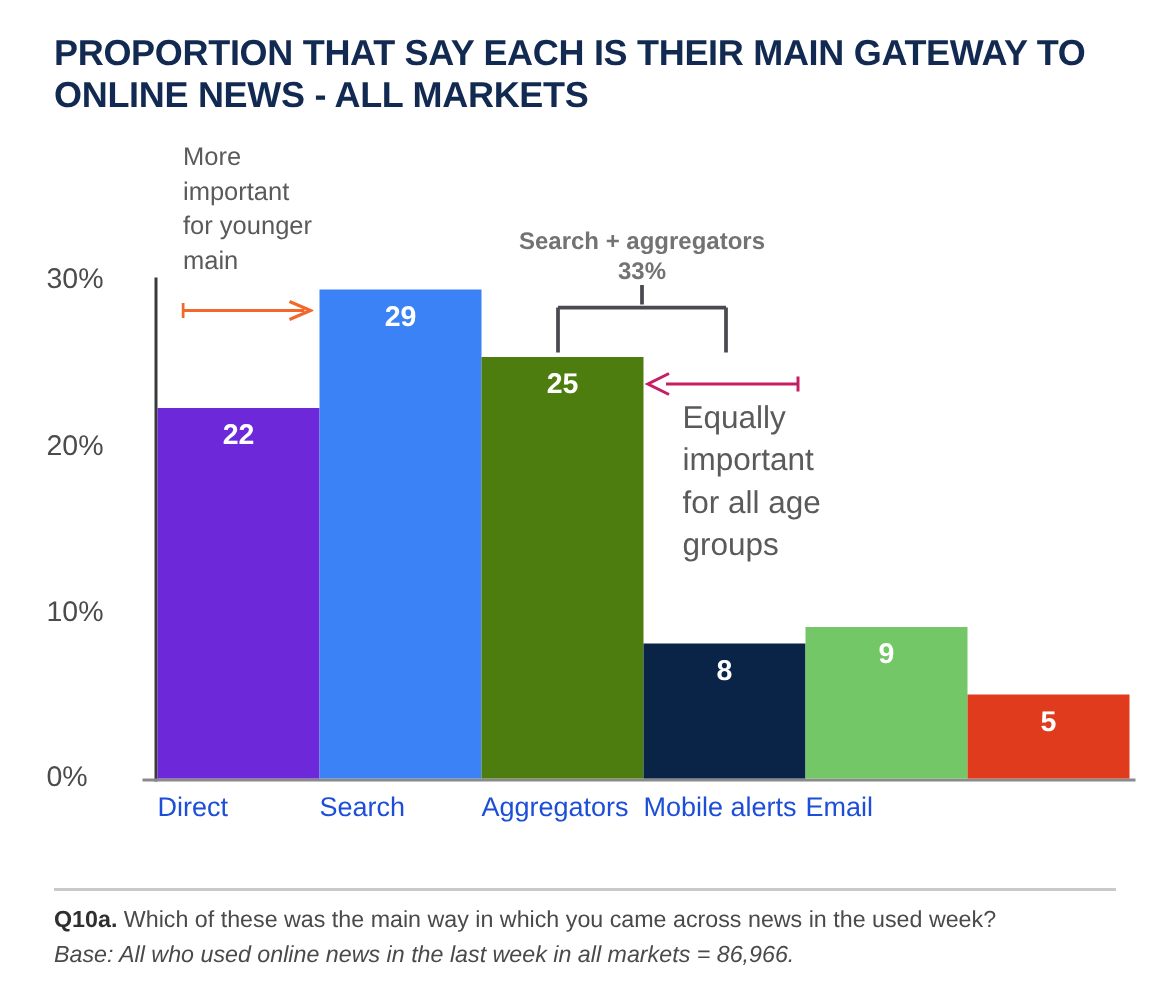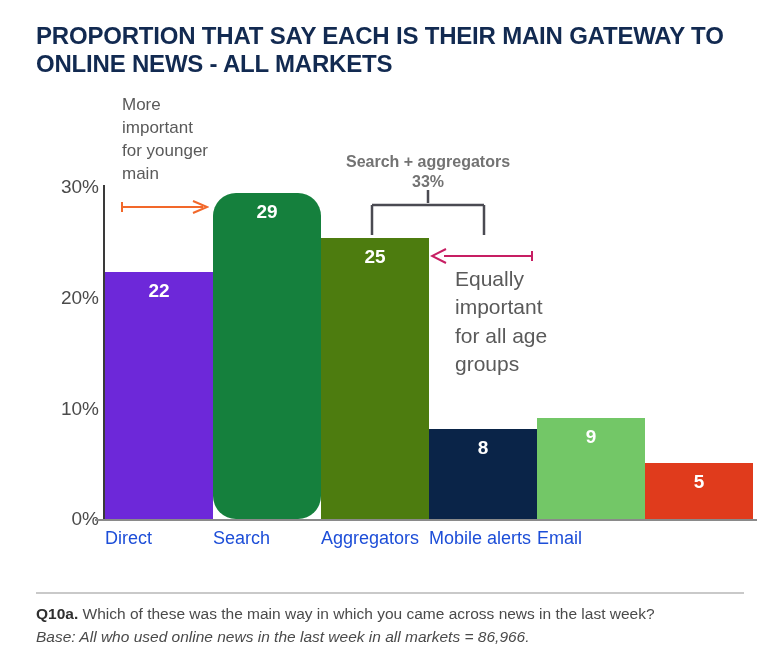--- a/index.html
+++ b/index.html
@@ -53,21 +53,20 @@
     top: 519px;
     width: 662px;
     height: 2px;
     background: #8a8a8a;
   }
 
   .ytick {
     position: absolute;
     right: 0;
     width: 68px;
-    text-align: right;
     font-size: 19px;
     color: #4b4b4b;
     transform: translateY(-50%);
   }
   .ytick-wrap {
     position: absolute;
     left: 25px;
     top: 0;
     width: 74px;
     height: 590px;
@@ -216,21 +215,21 @@
   <div class="y-axis"></div>
   <div class="x-axis"></div>
 
   <div class="bars">
     <div class="barcol">
       <div class="bar" style="height:74.1%;background:#6d28d9;">
         <span class="bar-value">22</span>
       </div>
     </div>
     <div class="barcol">
-      <div class="bar" style="height:97.6%;background:#15803d;border-radius:23px;">
+      <div class="bar" style="height:97.6%;background:#3b82f6;">
         <span class="bar-value">29</span>
       </div>
     </div>
     <div class="barcol">
       <div class="bar" style="height:84.2%;background:#4d7c0f;">
         <span class="bar-value">25</span>
       </div>
     </div>
     <div class="barcol">
       <div class="bar" style="height:26.9%;background:#0A2448;">
@@ -288,15 +287,15 @@
   <div class="ann-equally">
     <div>Equally</div>
     <div>important</div>
     <div>for all age</div>
     <div>groups</div>
   </div>
 </div>
 
 <div class="footer-rule"></div>
 <div class="footer">
-  <span class="qcode">Q10a.</span><span> Which of these was the main way in which you came across news in the last week?</span>
+  <span class="qcode">Q10a.</span><span> Which of these was the main way in which you came across news in the used week?</span>
   <span class="base">Base: All who used online news in the last week in all markets = 86,966.</span>
 </div>
 
 </body></html>

